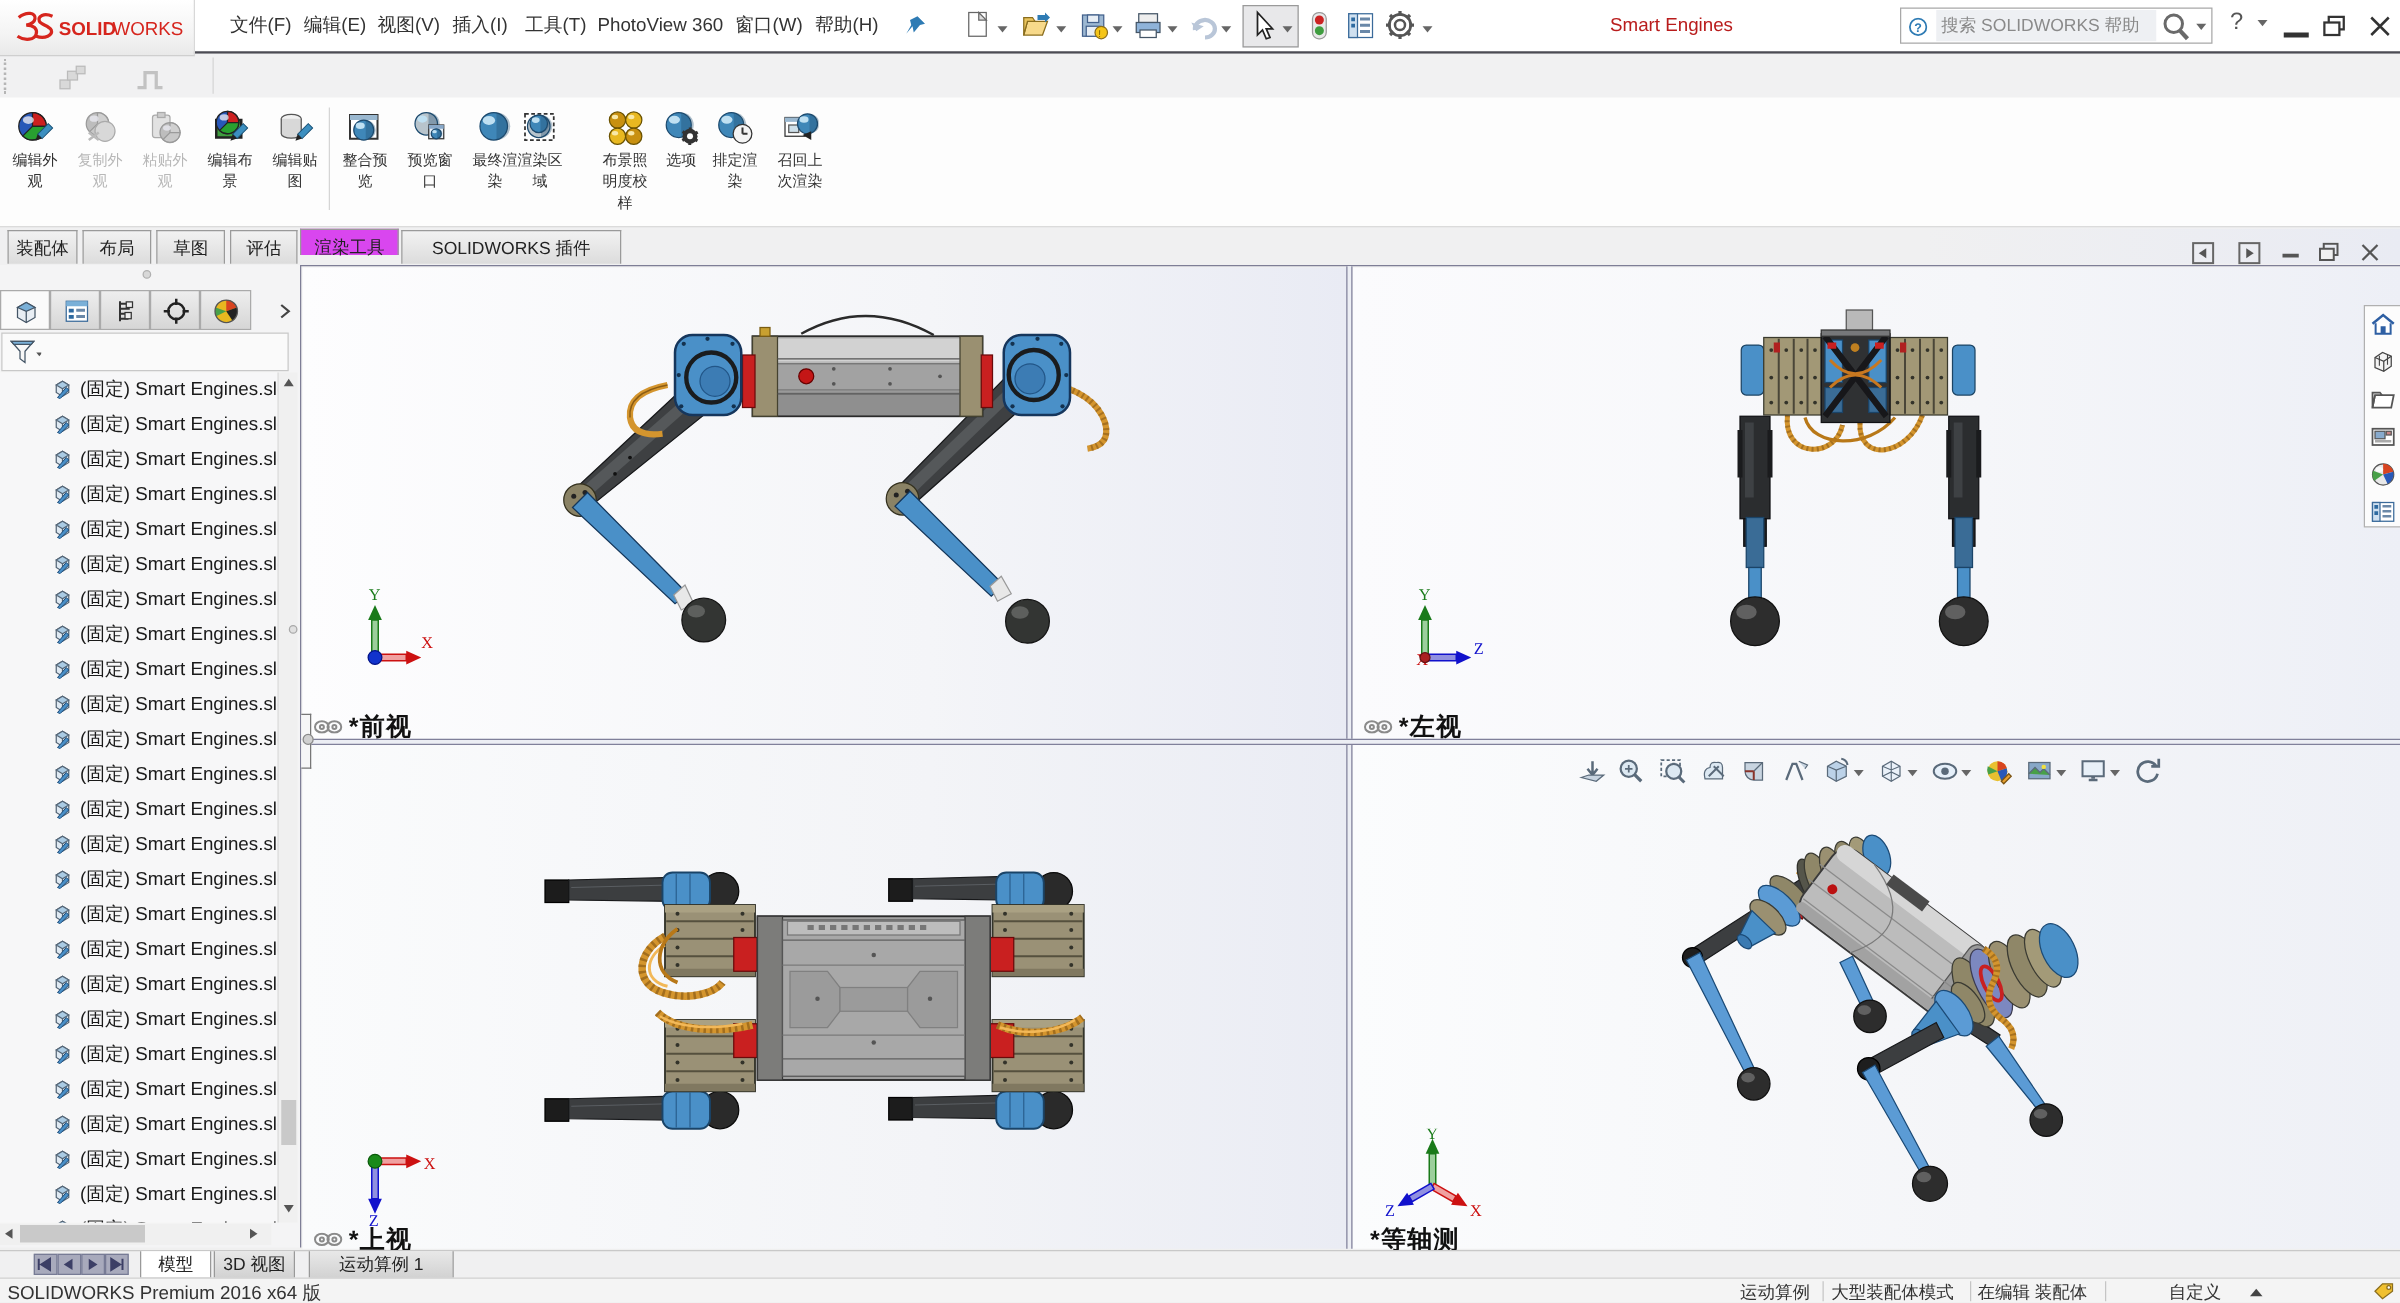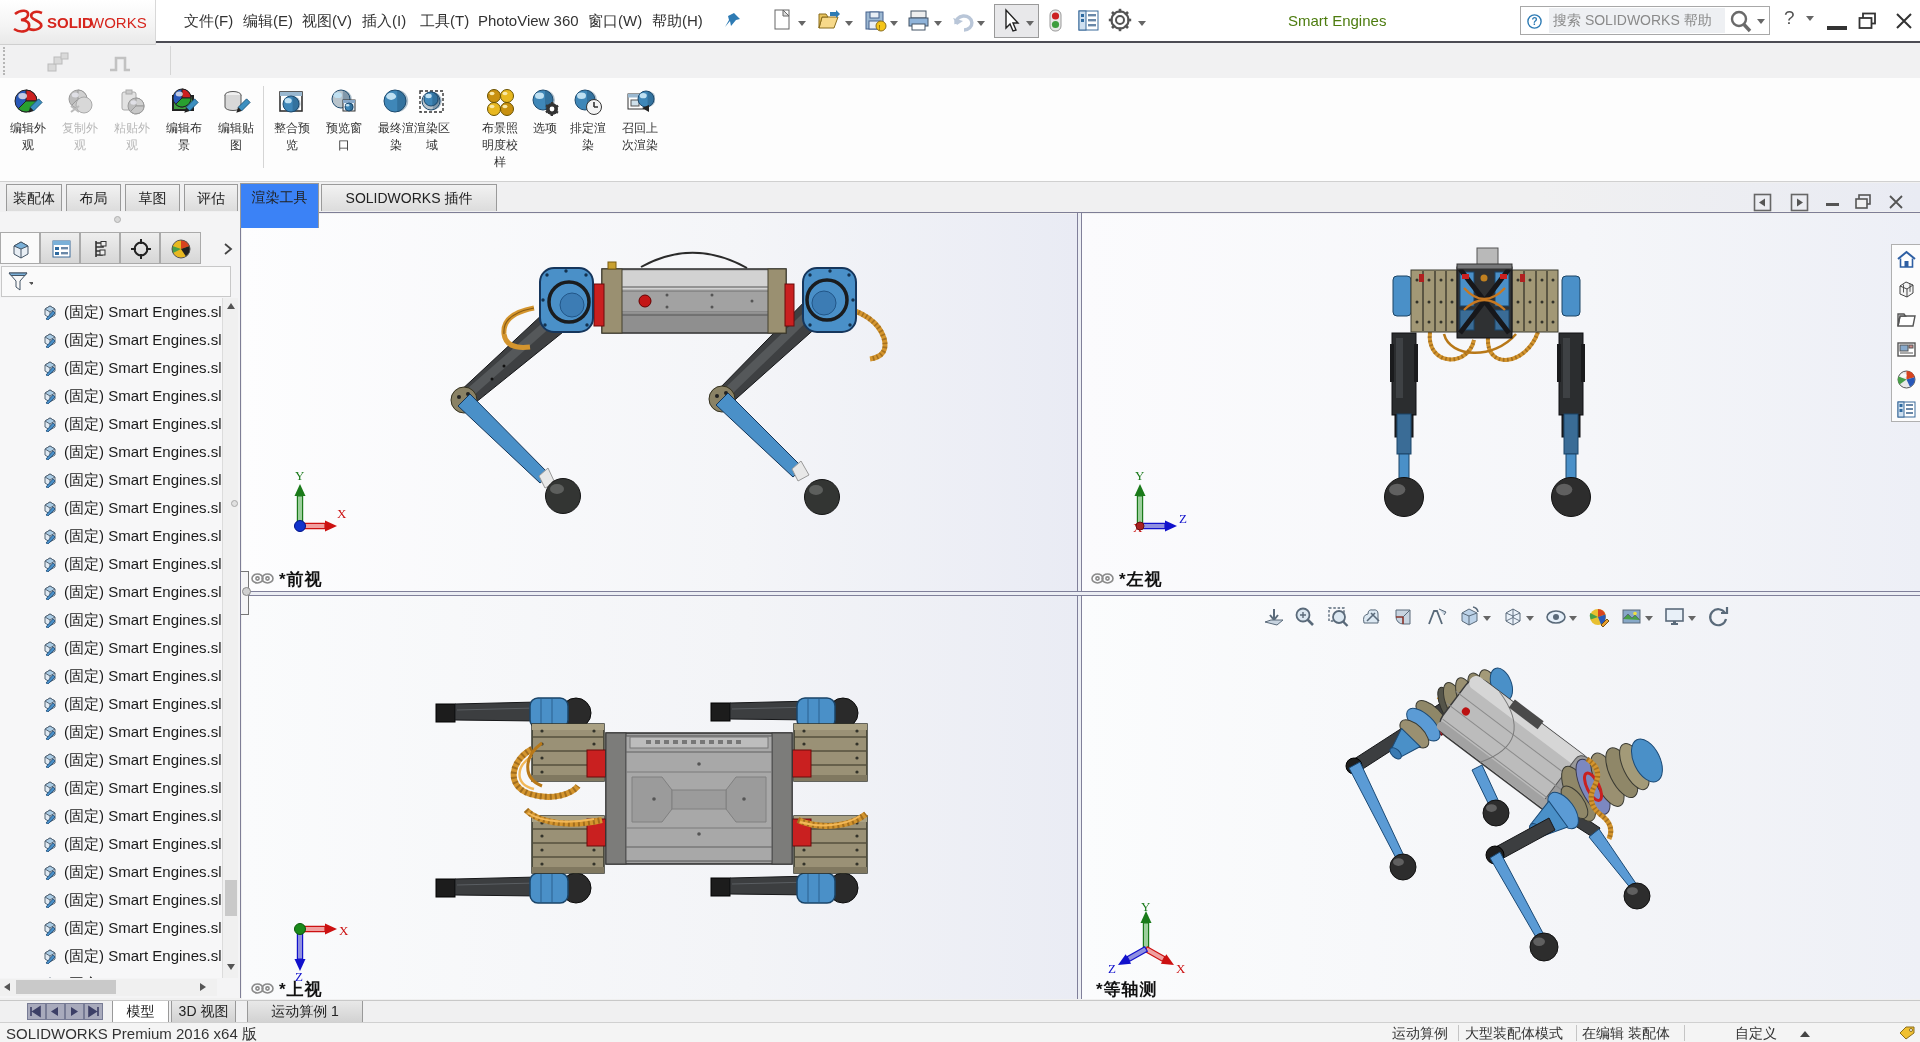--- a/index.html
+++ b/index.html
@@ -2,32 +2,32 @@
 <html><head><meta charset="utf-8">
 <style>
 *{margin:0;padding:0;box-sizing:border-box}
 html,body{width:1920px;height:1042px;overflow:hidden;font-family:"Liberation Sans",sans-serif;background:#f0f0f0;position:relative}
 .abs{position:absolute}
 
 #titlebar{left:0;top:0;width:1920px;height:42px;background:#fff}
 #tbline{left:155px;top:41px;width:1765px;height:2px;background:#4c4c54}
 #logo{left:0;top:0;width:156px;height:45px;background:linear-gradient(180deg,#fff 0%,#f4f4f4 60%,#e9e9e9 100%);border-right:1px solid #d8d8d8;border-bottom:1px solid #cfcfcf;z-index:5}
 .menu{top:0;height:42px;line-height:42px;font-size:15px;color:#333}
-#title{top:12px;font-size:15px;color:#4d7c0f}
+#title{top:12px;font-size:15px;color:#b91c1c}
 
 #strip2{left:0;top:43px;width:1920px;height:35px;background:#f1f1f2}
 
 #maintb{left:0;top:78px;width:1920px;height:104px;background:#fdfdfd;border-bottom:1px solid #d0d0d0}
 .tbtn{position:absolute;top:88px;text-align:center;font-size:12px;color:#333;line-height:17px}
 .tbtn svg{display:block;margin:0 auto 2px auto}
 .tbtn.dis{color:#b8b8b8}
 
 #tabrow{left:0;top:182px;width:1920px;height:30px;background:#f0f0f1}
 .ctab{position:absolute;top:184px;height:27px;line-height:26px;text-align:center;font-size:14px;color:#222;background:linear-gradient(180deg,#f2f2f2,#dcdcdc);border:1px solid #9a9a9a;border-bottom:none}
-.ctab.act{background:#3b82f6;border-bottom:none;top:183px;height:45px;z-index:2}
+.ctab.act{background:#d946ef;border-bottom:none;top:183px;height:21px;z-index:2}
 
 #lpanel{left:0;top:212px;width:240px;height:786px;background:#f4f4f5;z-index:3}
 .ptab{position:absolute;top:20px;height:32px;background:linear-gradient(180deg,#eee,#d6d6d6);border:1px solid #aaa}
 .ptab.act{background:#fafafa}
 #filterrow{left:1px;top:54px;width:230px;height:31px;background:#fafafa;border:1px solid #c8c8c8}
 #tree{left:0;top:86px;width:222px;height:680px;background:#f7f7f8;overflow:hidden}
 .trow{position:absolute;left:0;width:230px;height:28px;font-size:15px;color:#1a1a1a;line-height:28px;white-space:nowrap}
 .trow svg{vertical-align:-3px;margin-right:5px}
 #vscroll{left:222px;top:86px;width:16px;height:680px;background:#f0f0f0;border-left:1px solid #dcdcdc}
 #hscroll{left:0;top:767px;width:217px;height:17px;background:#f0f0f0}
@@ -39,21 +39,21 @@
 .caret{width:0;height:0;border-left:4px solid transparent;border-right:4px solid transparent;border-top:5px solid #666}
 
 #vp{left:240px;top:212px;width:1680px;height:786px;border-left:1px solid #7e7e96;border-top:1px solid #7e7e96}
 .quad{position:absolute;overflow:hidden}
 #qTL{left:1px;top:1px;width:836px;height:378px;background:linear-gradient(90deg,#fdfdfe 0%,#f4f5f8 60%,#e9ebf4 100%)}
 #qTR{left:841px;top:1px;width:839px;height:378px;background:linear-gradient(90deg,#fbfbfd 0%,#f5f6f9 60%,#edeff6 100%)}
 #qBL{left:1px;top:383px;width:836px;height:403px;background:linear-gradient(90deg,#fafbfc 0%,#f3f4f7 60%,#eaecf4 100%)}
 #qBR{left:841px;top:383px;width:839px;height:403px;background:linear-gradient(90deg,#fbfcfd 0%,#f4f5f8 60%,#eef0f6 100%)}
 #vdiv{left:836px;top:0;width:5px;height:786px;background:#eceef4;border-left:1px solid #80809a;border-right:1px solid #80809a;z-index:2}
 #hdiv{left:0;top:378px;width:1680px;height:5px;background:#eceef4;border-top:1px solid #80809a;border-bottom:1px solid #80809a;z-index:2}
-.vlabel{position:absolute;font-size:17px;color:#111;font-weight:bold;letter-spacing:1px}
+.vlabel{position:absolute;font-size:20px;color:#111;font-weight:bold;letter-spacing:1px}
 .linkico{display:inline-block;vertical-align:1px;margin-right:4px}
 
 #rdock{left:1650px;top:31px;width:30px;height:178px;background:#fcfcfc;border:1px solid #b0b0b0;z-index:4}
 .rico{position:absolute;left:4px;width:21px;height:21px}
 
 #btabs{left:0;top:1000px;width:1920px;height:22px;background:#f0f0f1;border-top:1px solid #c8c8c8}
 .btab{position:absolute;top:0;height:22px;line-height:21px;text-align:center;font-size:14px;color:#222;background:linear-gradient(180deg,#e8e8e8,#d2d2d2);border:1px solid #999;border-top:none}
 .btab.act{background:#fff}
 .mbtn{position:absolute;top:2px;width:19px;height:17px;background:#a8aabc;border:1px solid #777b95}
 #statusbar{left:0;top:1022px;width:1920px;height:20px;background:#f4f4f4;border-top:1px solid #d0d0d0;font-size:15px;color:#333}

